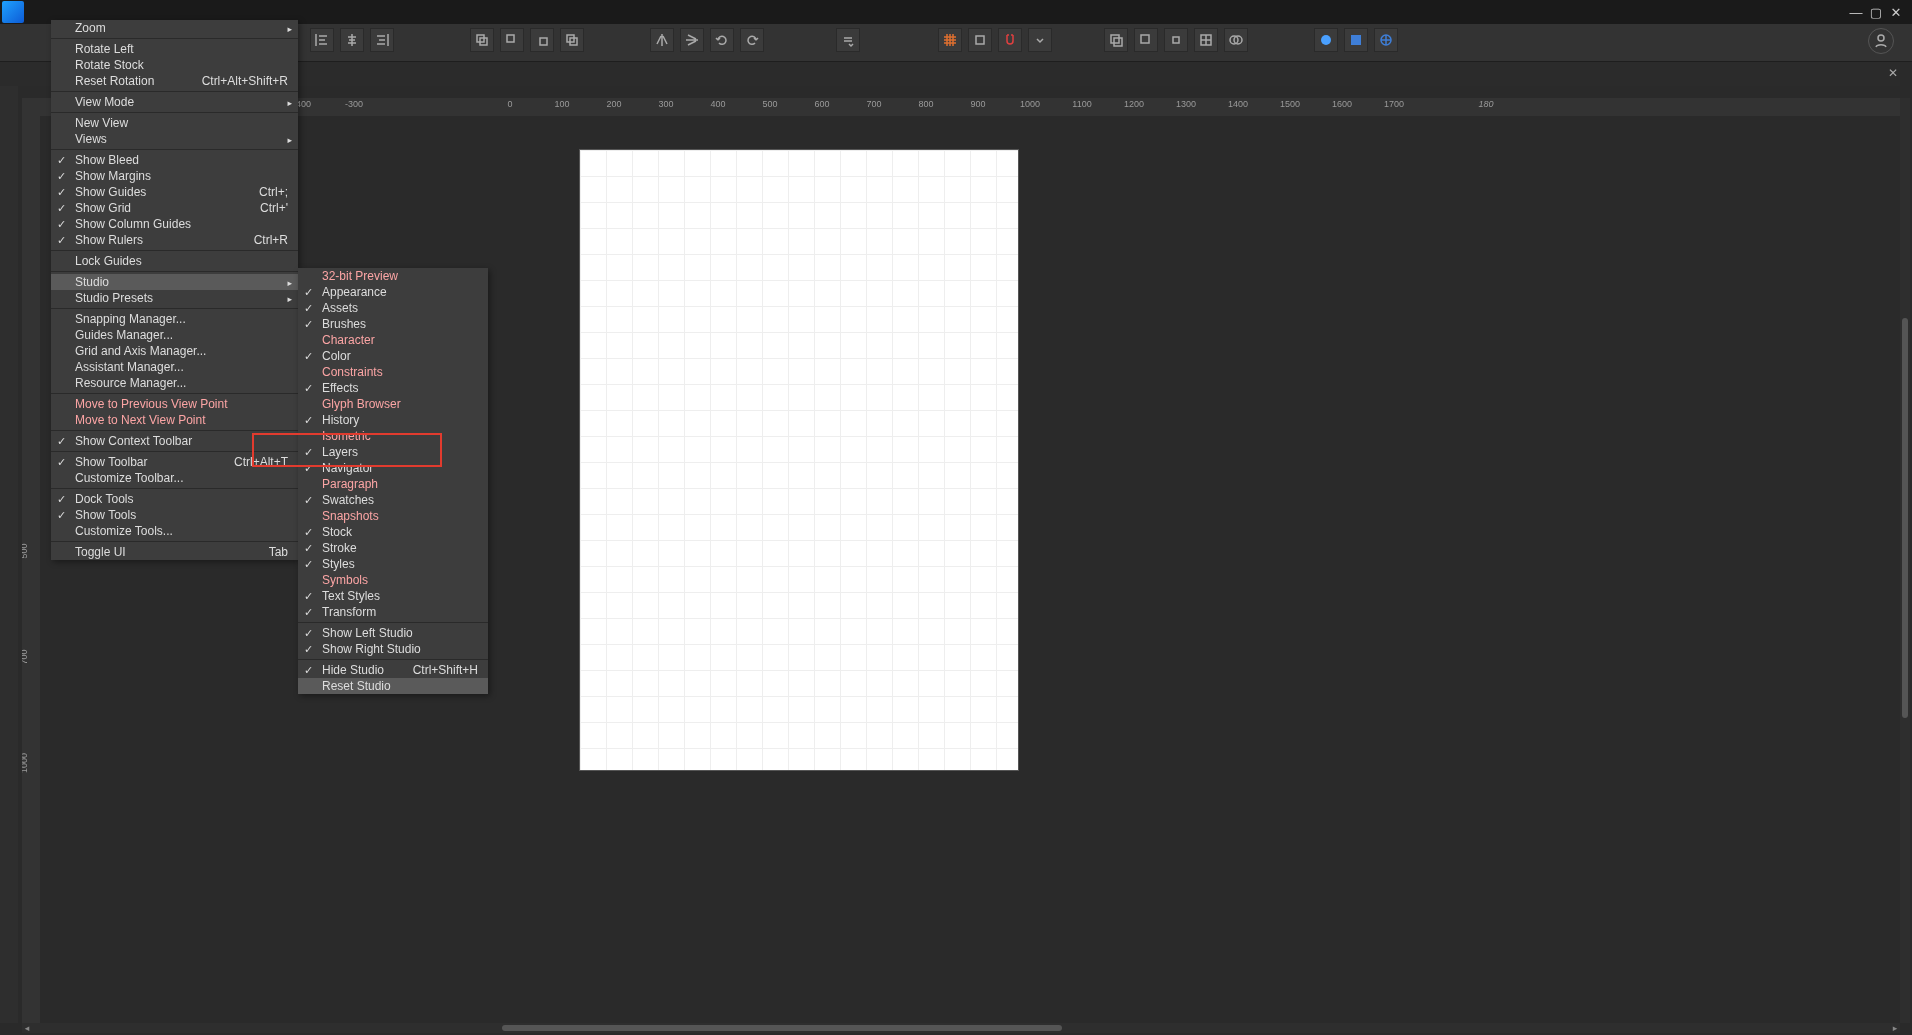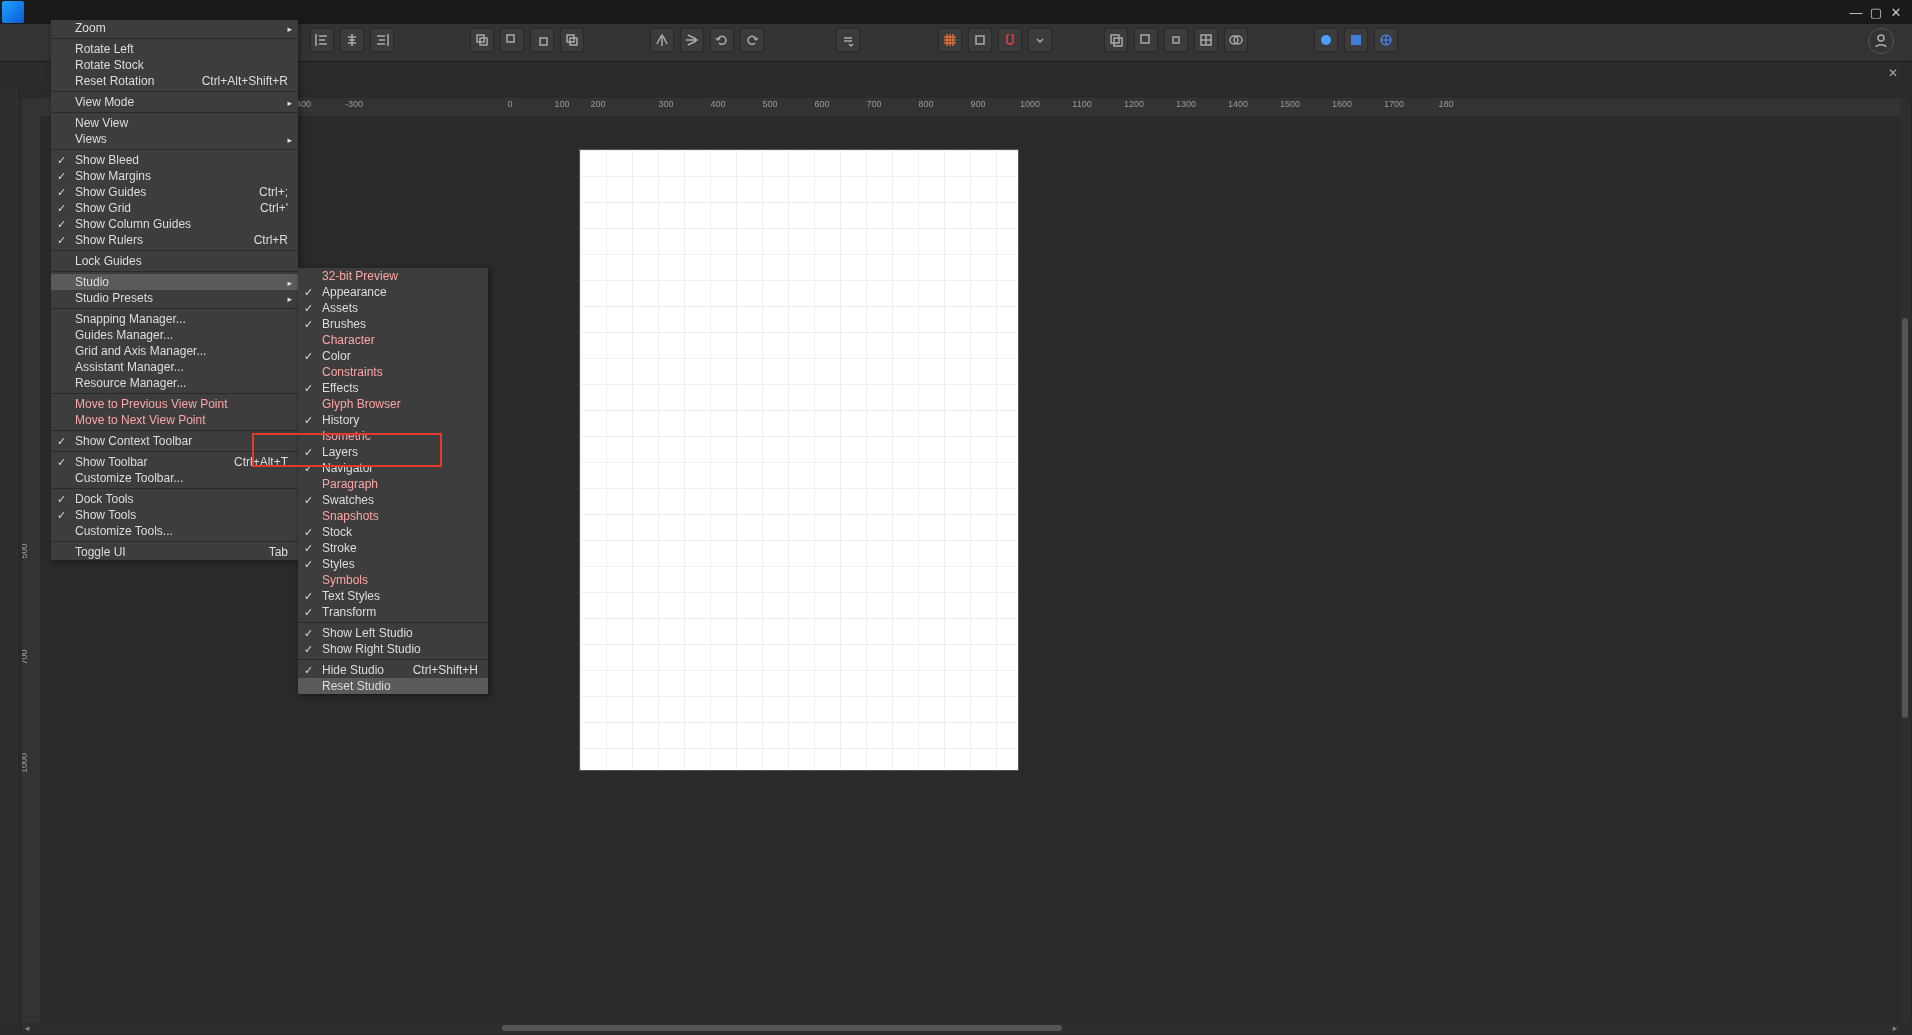--- a/index.html
+++ b/index.html
@@ -226,37 +226,37 @@
 <div class="toolcol"></div>
 
 <div class="ruler-h" id="ruler-h">
     <span class="lbl" style="left: 230px;">-500</span>
     <span class="lbl" style="left: 280px;">-400</span>
     <span class="lbl" style="left: 332px;">-300</span>
     <span class="lbl" style="left: 384px; margin-top: 21px;">-200</span>
     <span class="lbl" style="left: 436px; margin-top: 40px;">-100</span>
     <span class="lbl" style="left: 488px;">0</span>
     <span class="lbl" style="left: 540px;">100</span>
-    <span class="lbl" style="left: 576px;">200</span>
+    <span class="lbl" style="left: 592px;">200</span>
     <span class="lbl" style="left: 644px;">300</span>
     <span class="lbl" style="left: 696px;">400</span>
     <span class="lbl" style="left: 748px;">500</span>
     <span class="lbl" style="left: 800px;">600</span>
     <span class="lbl" style="left: 852px;">700</span>
     <span class="lbl" style="left: 904px;">800</span>
     <span class="lbl" style="left: 956px;">900</span>
     <span class="lbl" style="left: 1008px;">1000</span>
     <span class="lbl" style="left: 1060px;">1100</span>
     <span class="lbl" style="left: 1112px;">1200</span>
     <span class="lbl" style="left: 1164px;">1300</span>
     <span class="lbl" style="left: 1216px;">1400</span>
     <span class="lbl" style="left: 1268px;">1500</span>
     <span class="lbl" style="left: 1320px;">1600</span>
     <span class="lbl" style="left: 1372px;">1700</span>
-    <span class="lbl" style="left: 1424px; font-style: italic;">180</span>
+    <span class="lbl" style="left: 1464px; font-style: italic;">180</span>
   </div>
 <div class="ruler-v" id="ruler-v">
     <span class="lbl" style="top: 450px;">500</span>
     <span class="lbl" style="top: 556px;">700</span>
     <span class="lbl" style="top: 662px;">1000</span>
   </div>
 
 <div class="canvas-area">
   <div class="page"></div>
 </div>

